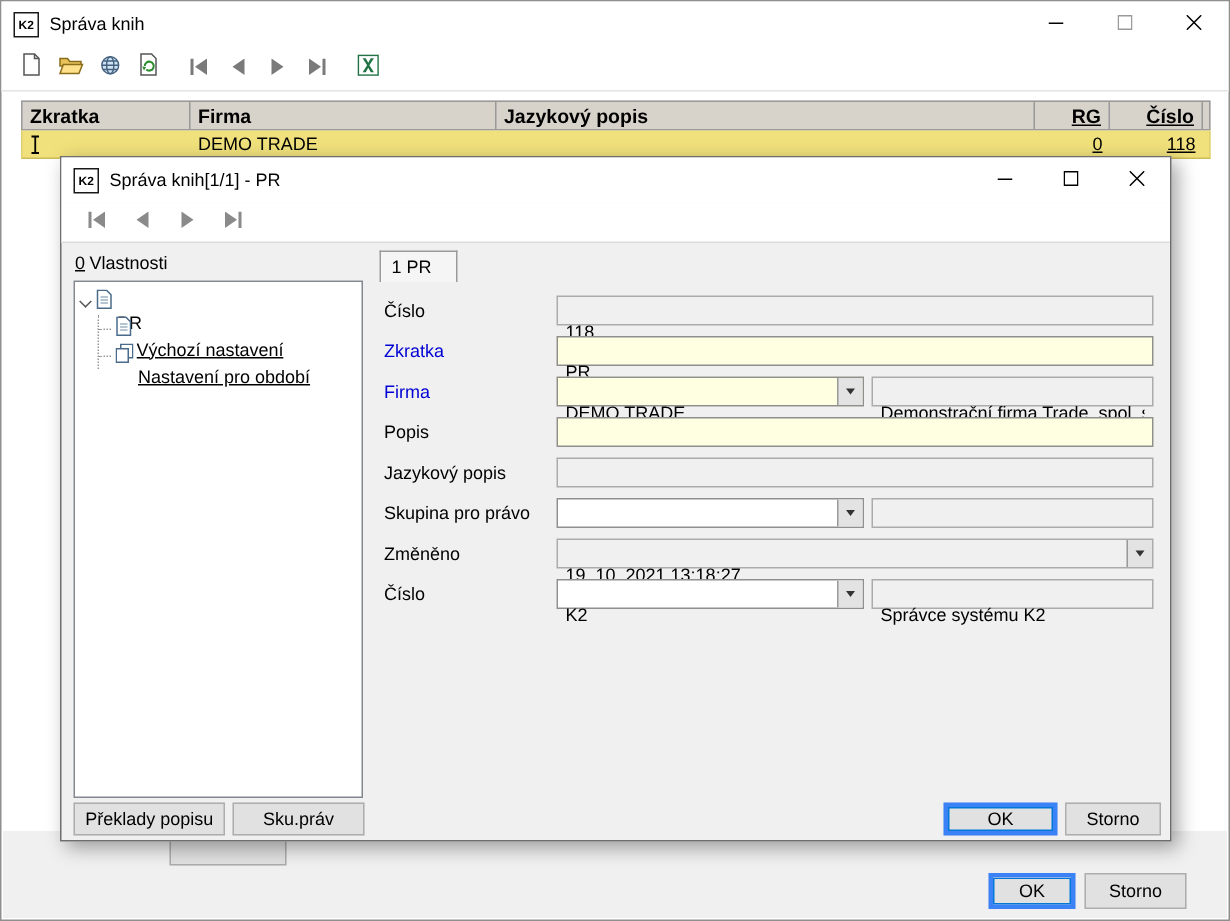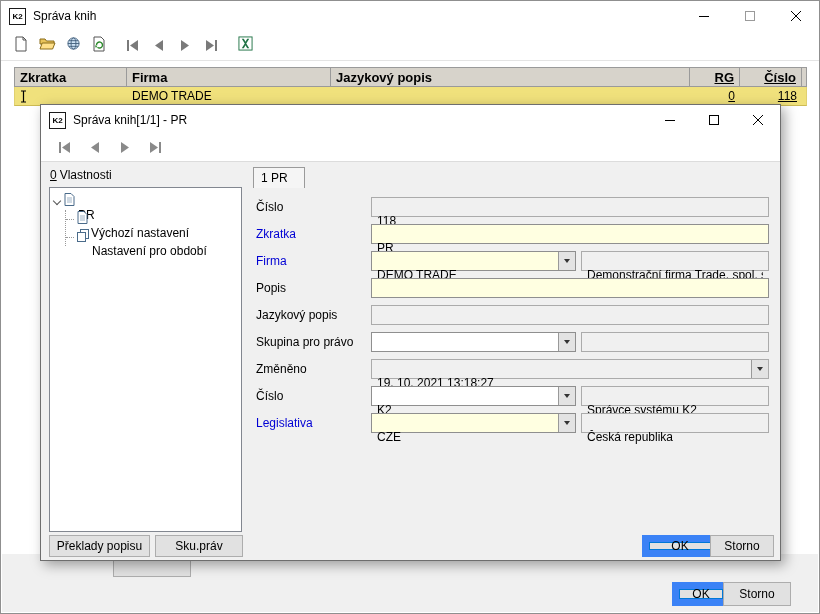--- a/index.html
+++ b/index.html
@@ -30,37 +30,37 @@
   .gr { display:flex; height:19px; background:#F0E17C; border-left:1px solid #e0d070; border-right:1px solid #e0d070;
         border-bottom:1px solid #cdbb54; }
   .ibeam { display:inline-flex; margin-right:4px; }
 
   .bottom-strip { position:absolute; left:1px; right:1px; bottom:1px; height:58px; background:#F0F0F0; }
   .status { position:absolute; left:46px; top:540px; font-size:12px; }
 
   
   .btn { position:absolute; height:22px; background:#E1E1E1; border:1px solid #ADADAD; font-size:12px;
          display:flex; align-items:center; justify-content:center; white-space:nowrap; }
-  .default { border:7px solid #3b82f6; box-shadow:inset 0 0 0 1px #0078D7;margin-left:13px; }
+  .default { border:3px solid #3b82f6; box-shadow:inset 0 0 0 1px #0078D7; }
 
   
   .dialog { position:absolute; left:40px; top:104px; width:741px; height:457px; background:#F0F0F0;
             border:1px solid #6e6e6e; box-shadow:4px 4px 12px rgba(0,0,0,0.35); z-index:10; }
   .dtitlebar { height:30px; background:#fff; display:flex; align-items:center; }
   .dtoolbar { height:27px; background:#fff; display:flex; align-items:center; gap:6px; padding-left:12px;
               border-bottom:1px solid #dcdcdc; }
 
   .props-label { position:absolute; left:9px; top:63px; font-size:12px; }
   .tree { position:absolute; left:8px; top:82px; width:193px; height:345px; background:#fff;
           border:1px solid #828790; font-size:12px; padding:4px 2px; }
   .trow { display:flex; align-items:center; height:18px; gap:3px; white-space:nowrap; }
   .chev { width:9px; height:9px; position:relative; flex:0 0 9px; }
   .chev::before { content:""; position:absolute; left:2px; top:1px; width:5px; height:5px;
                   border-right:1.5px solid #555; border-bottom:1.5px solid #555; transform:rotate(45deg); }
-  .tchildren { margin-left:13px; border-left:1px dotted #999; }
+  .tchildren { margin-left:13px; border-left:1px dotted #999;text-decoration:underline; }
   .tchild::before { content:""; width:8px; border-top:1px dotted #999; flex:0 0 8px; }
 
   .tab { position:absolute; left:212px; top:62px; width:52px; height:21px; background:#F5F5F5;
          border:1px solid #9a9a9a; border-bottom:none; font-size:12px; display:flex; align-items:center;
          padding-left:7px; }
 
   .frow { position:absolute; left:215px; height:20px; display:flex; align-items:center; }
   .flabel { width:115px; font-size:12px; flex:0 0 115px; }
   .blue { color:#0000D4; }
   .fgroup { display:flex; gap:5px; }
@@ -349,32 +349,18 @@
         <span class="arrowbox">
             <span class="tri"></span>
           </span>
       </div>
       <div class="fld second gray">
           <span class="fval">Správce systému K2</span>
         </div>
     </div>
   </div>
 
-  <div class="frow" style="top:308px">
-    <span class="flabel blue">Legislativa</span>
-    <div class="fgroup">
-      <div class="fld combo yellow">
-        <span class="fval">CZE</span>
-        <span class="arrowbox">
-            <span class="tri"></span>
-          </span>
-      </div>
-      <div class="fld second gray">
-          <span class="fval">Česká republika</span>
-        </div>
-    </div>
-  </div>
 
   <div class="btn" style="left:8px; top:430px; width:101px;">Překlady popisu</div>
   <div class="btn" style="left:114px; top:430px; width:88px;">Sku.práv</div>
   <div class="btn default" style="left:588px; top:430px; width:76px;">OK</div>
   <div class="btn" style="left:669px; top:430px; width:64px;">Storno</div>
 </div>
 
 </body></html>

